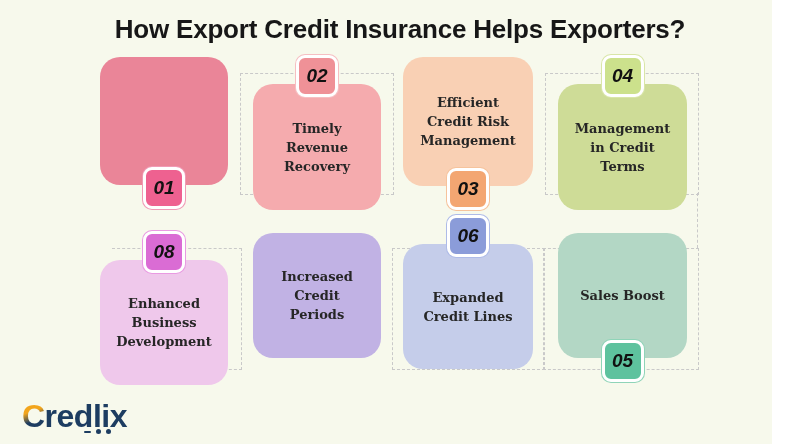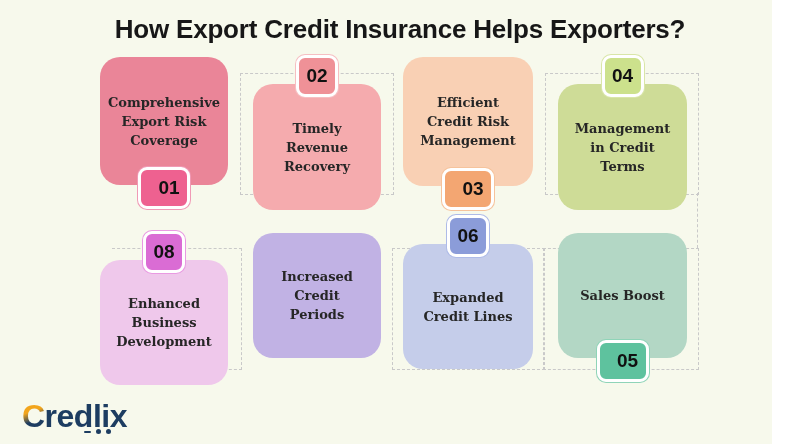--- a/index.html
+++ b/index.html
@@ -49,26 +49,27 @@
   }
   .badge{
     position:absolute;left:50%;transform:translateX(-50%);
     width:36px;height:36px;
     background:var(--badge,#bbb);
     border:3px solid #ffffff;
     box-shadow:0 0 0 1px var(--ring,#ddd);
     border-radius:9px;
     display:flex;align-items:center;justify-content:center;
     z-index:3;
+    font-style:italic;
   }
   .badge span{
     font-family:"Liberation Sans",sans-serif;
     font-weight:bold;font-size:19px;color:#111111;
   }
-  .badge-bottom .badge{bottom:-24px;padding-left:10px;}
+  .badge-bottom .badge{bottom:-24px;}
   .badge-top .badge{top:-29px;}
   
   .pos-r1c1{left:100px;top:57px;width:128px;height:128px;}
   .pos-r1c2{left:253px;top:84px;width:128px;height:126px;}
   .pos-r1c3{left:403px;top:57px;width:130px;height:129px;}
   .pos-r1c4{left:558px;top:84px;width:129px;height:126px;}
   .pos-r2c1{left:100px;top:260px;width:128px;height:125px;}
   .pos-r2c2{left:253px;top:233px;width:128px;height:125px;}
   .pos-r2c3{left:403px;top:244px;width:130px;height:125px;}
   .pos-r2c4{left:558px;top:233px;width:129px;height:125px;}
@@ -105,21 +106,20 @@
   <div class="dash dash-b"></div>
   <div class="dash dash-c"></div>
   <div class="dash dash-d"></div>
   <div class="dash dash-e"></div>
   <div class="dash dash-v"></div>
 
   <div class="card pos-r1c1 badge-bottom" style="--box: #ea8598; --badge: #ee6190; --ring: #f09ab5;">
     <div class="badge">
       <span>01</span>
     </div>
-    <div class="label">Comprehensive Export Risk Coverage</div>
   </div>
 
   <div class="card pos-r1c2 badge-top" style="--box: #f5abae; --badge: #ef9197; --ring: #f6bfc2;">
     <div class="badge">
       <span>02</span>
     </div>
     <div class="label">Timely Revenue Recovery</div>
   </div>
 
   <div class="card pos-r1c3 badge-bottom" style="--box: #f9d0b4; --badge: #f3a672; --ring: #f6c39c;">

